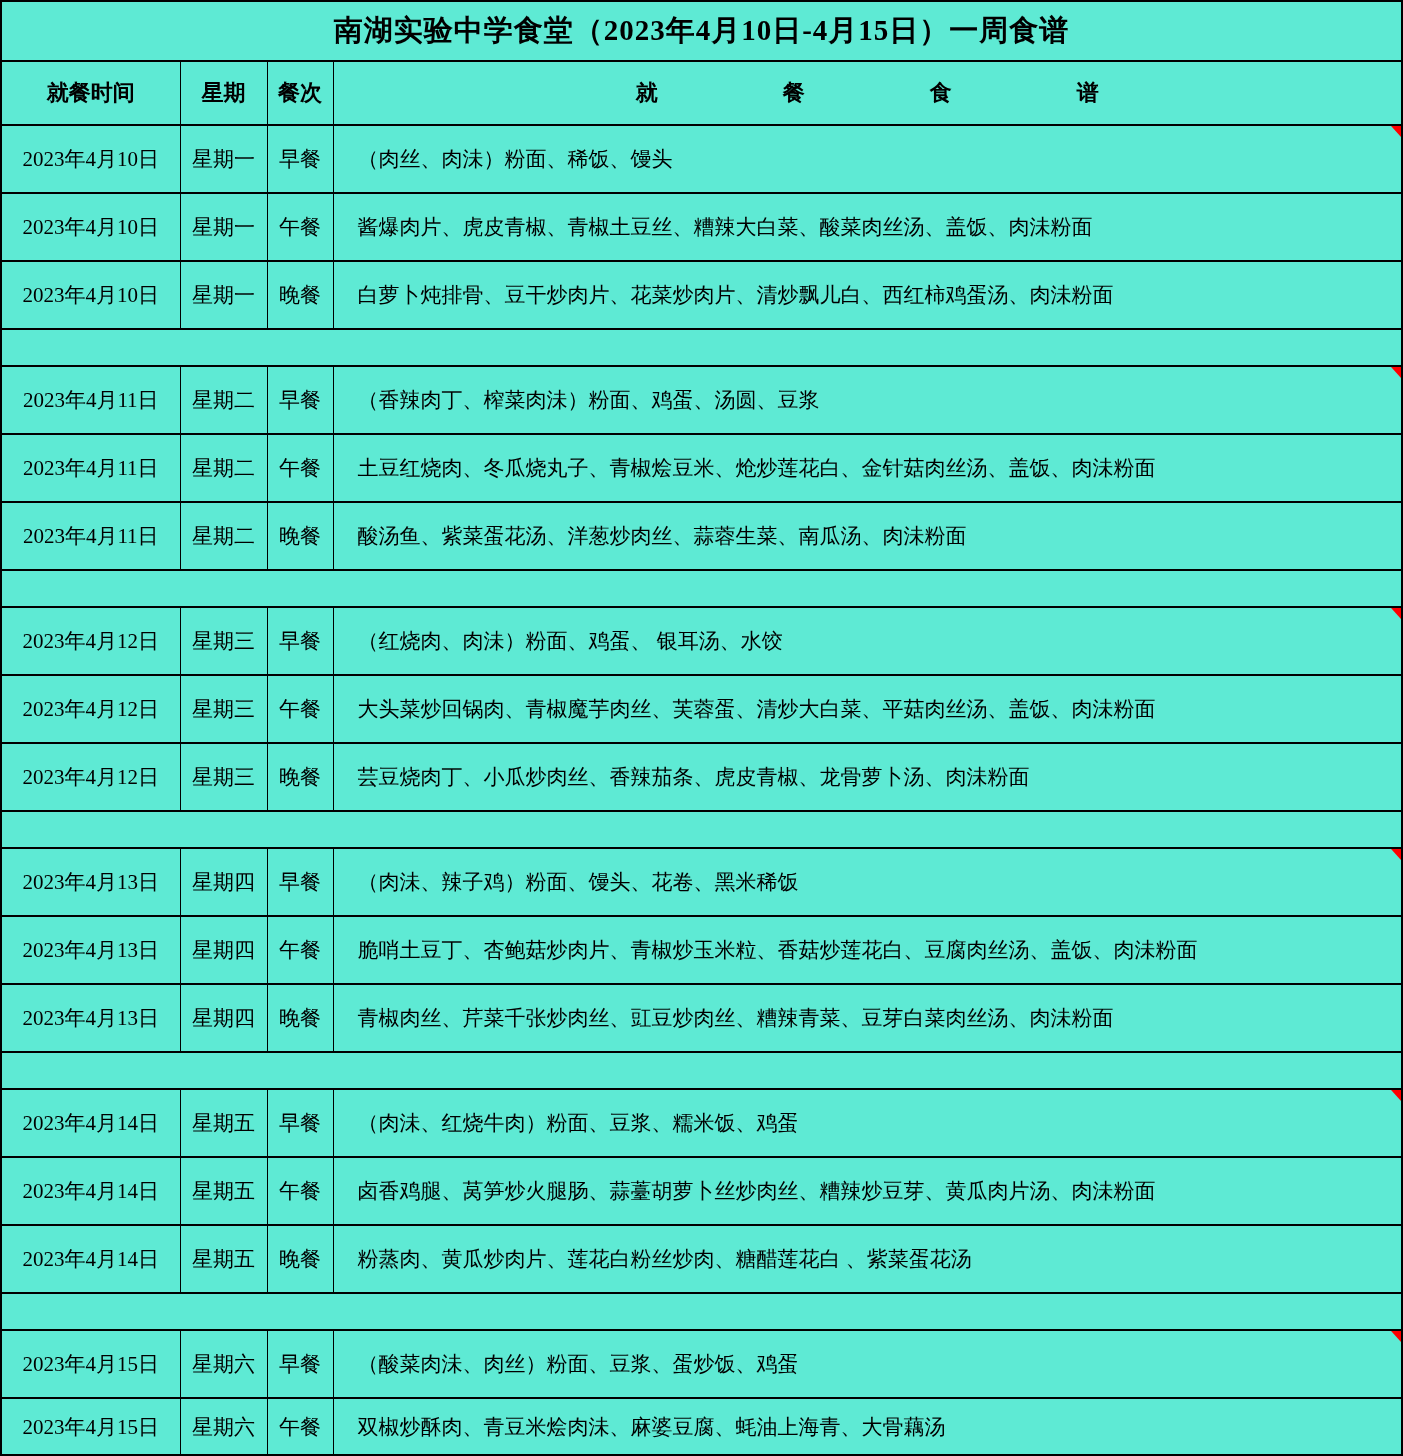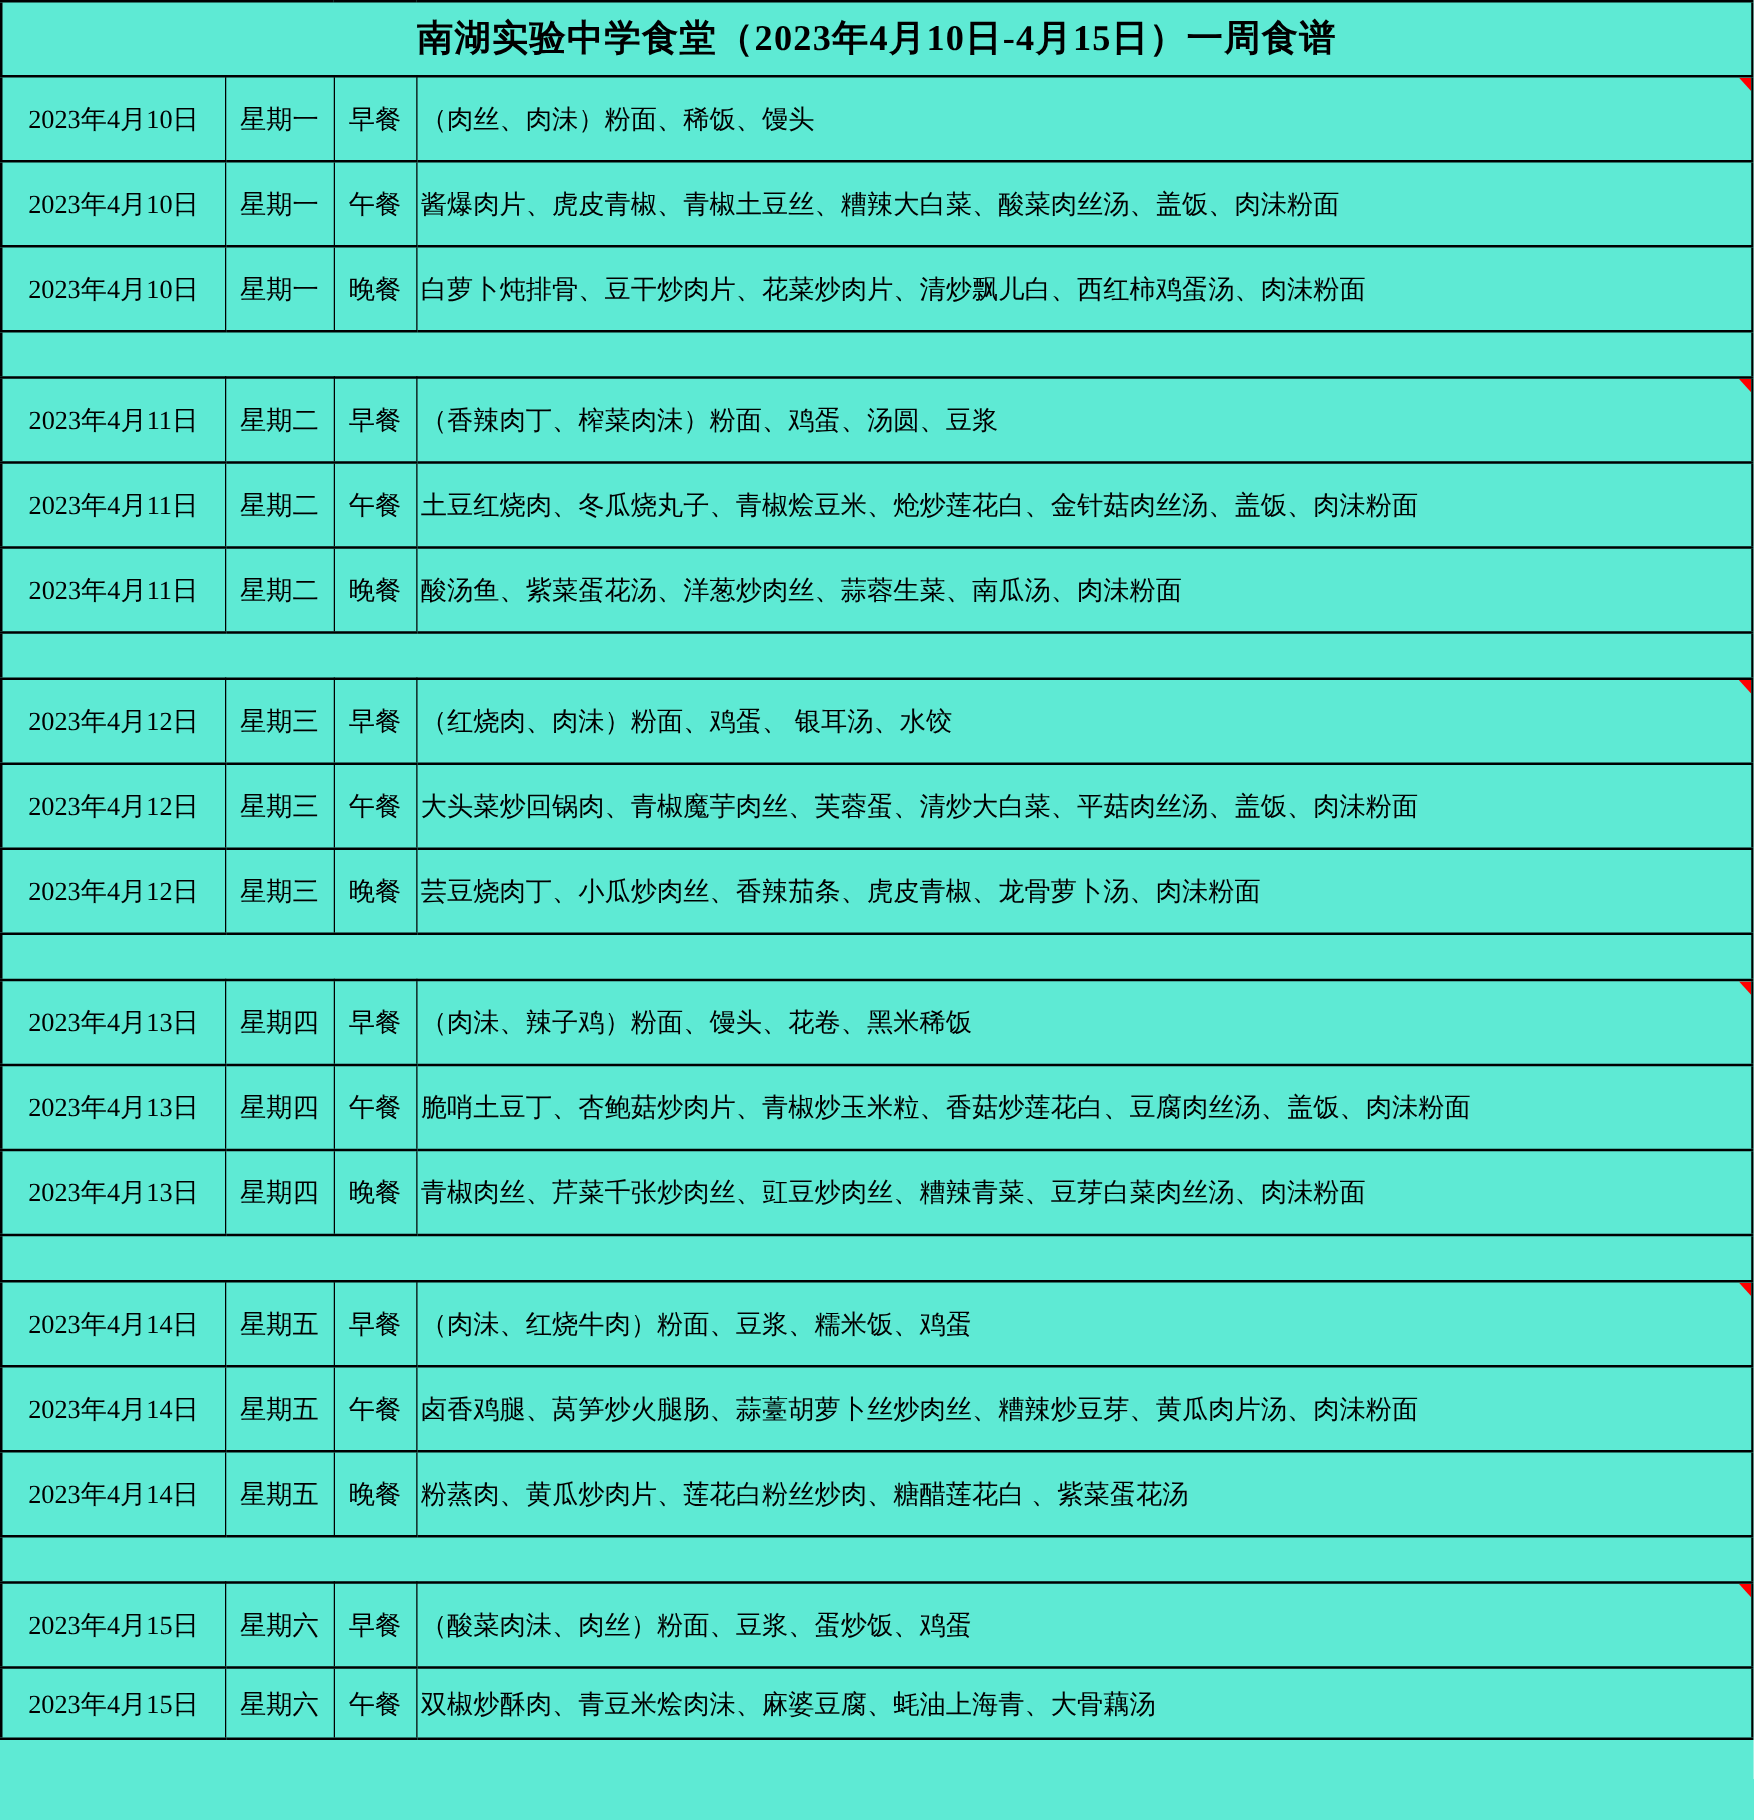--- a/index.html
+++ b/index.html
@@ -49,21 +49,21 @@
     justify-content: center;
     align-items: center;
     gap: 125px;
     font-size: 22px;
     font-weight: bold;
   }
   .data-row td { height: 66px; font-size: 21px; }
   .date-cell, .day-cell, .meal-cell { text-align: center; }
   .menu-cell {
     text-align: left;
-    padding-left: 3px;
+    padding-left: 24px;
     position: relative;
   }
   .sep-row td {
     height: 35px;
     border-left: none;
     border-right: none;
   }
   tbody tr:last-child td { height: 55px; }
   .comment-marker {
     position: absolute;
@@ -82,20 +82,33 @@
     <colgroup>
       <col class="col-time">
       <col class="col-day">
       <col class="col-meal">
       <col class="col-menu">
     </colgroup>
     <tbody id="table-body">
       <tr>
         <td class="title-cell" colspan="4">南湖实验中学食堂（2023年4月10日-4月15日）一周食谱</td>
       </tr>
+      <tr>
+        <td class="header-cell">就餐时间</td>
+        <td class="header-cell">星期</td>
+        <td class="header-cell">餐次</td>
+        <td class="header-cell">
+          <div class="menu-header-spread">
+            <span>就</span>
+            <span>餐</span>
+            <span>食</span>
+            <span>谱</span>
+          </div>
+        </td>
+      </tr>
     <tr class="data-row">
     <td class="date-cell">
       <span>2023年4月10日</span>
     </td>
     <td class="day-cell">
       <span>星期一</span>
     </td>
     <td class="meal-cell">
       <span>早餐</span>
     </td>

